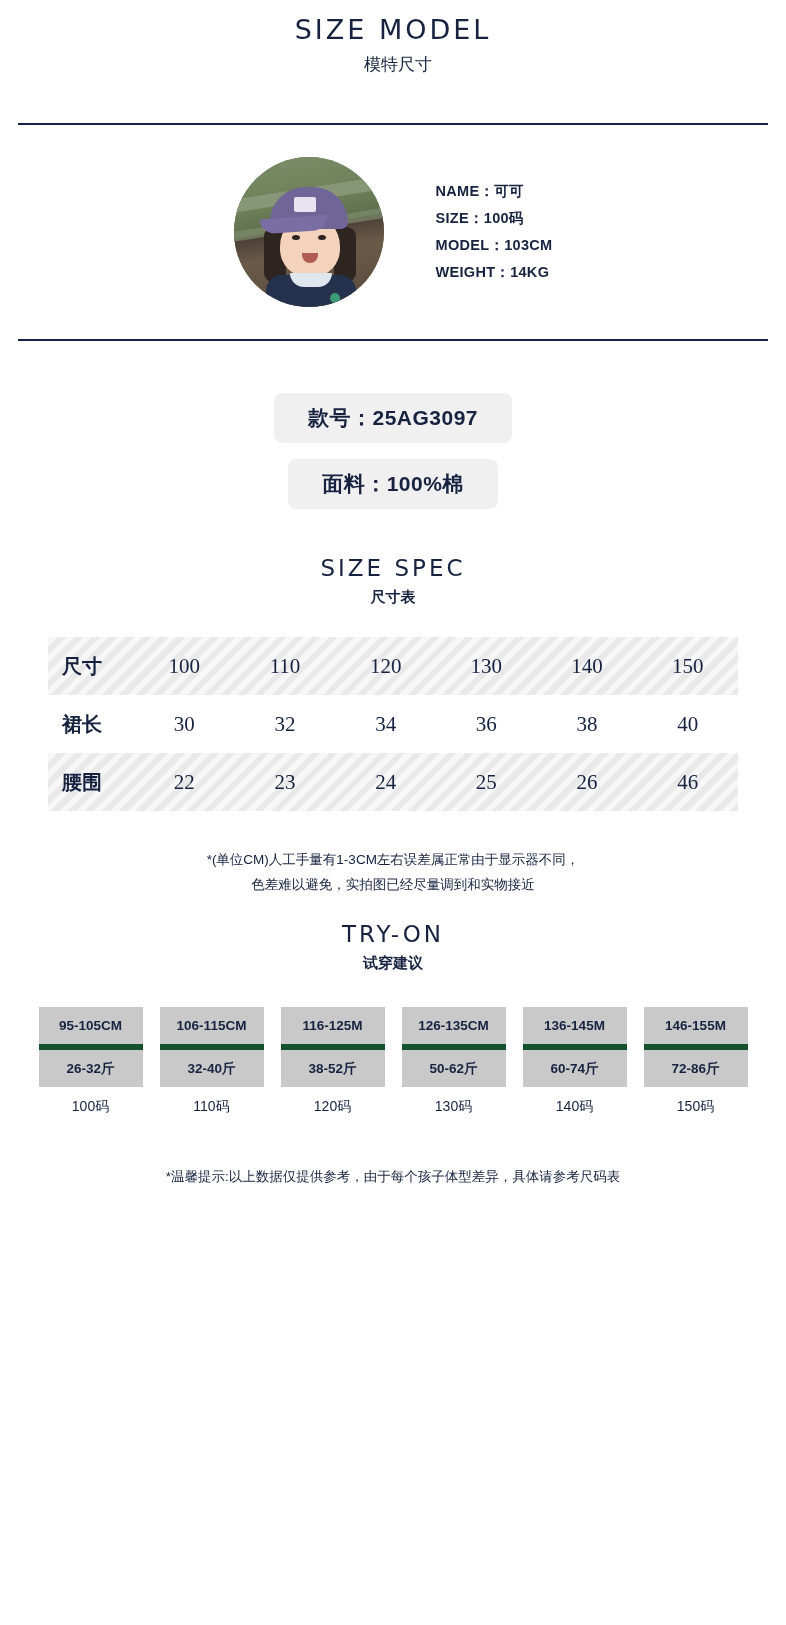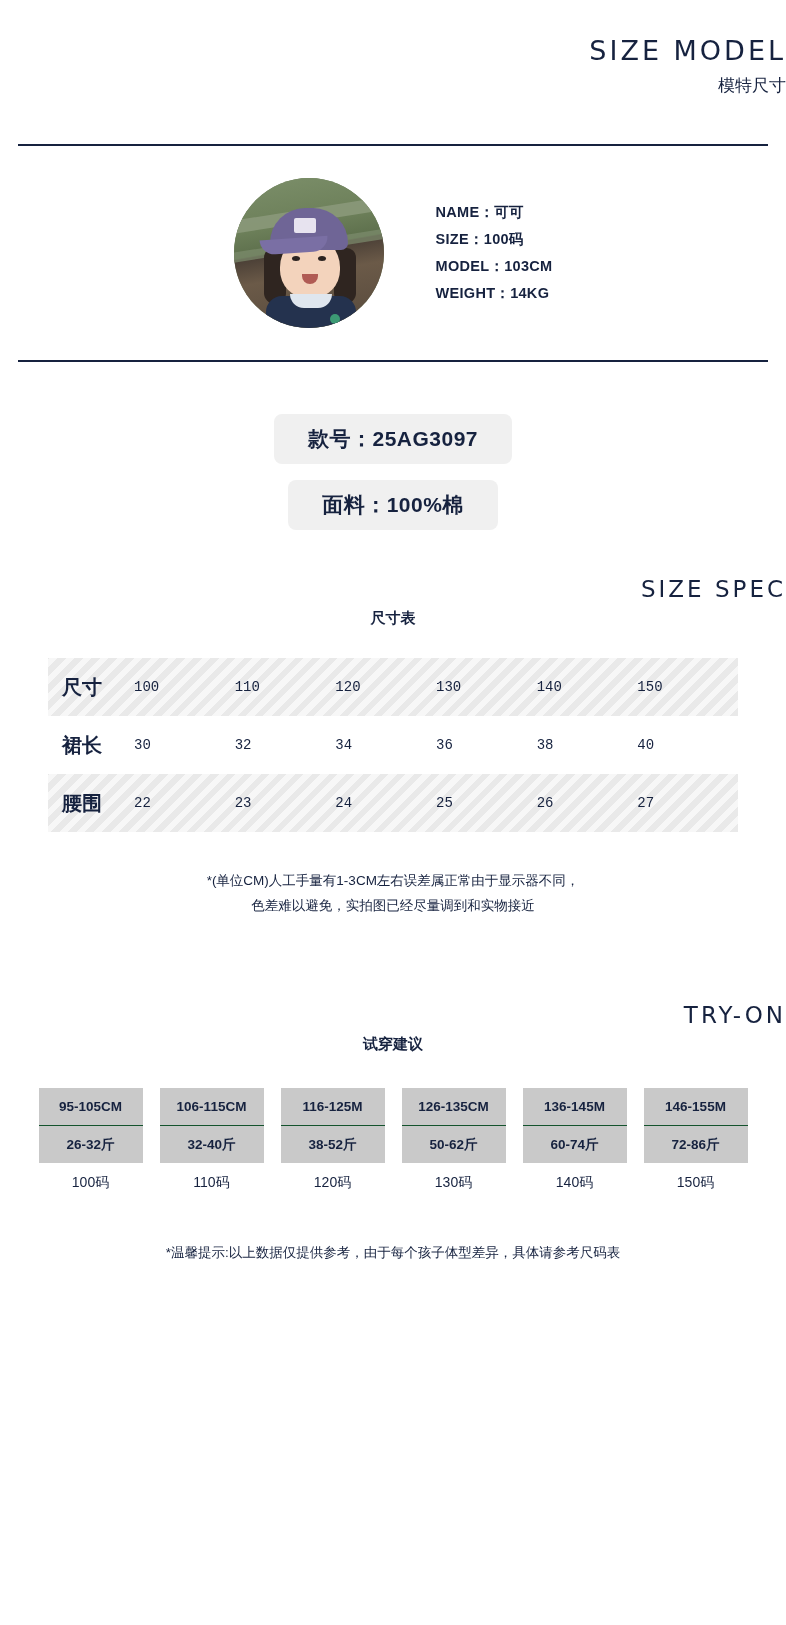--- a/index.html
+++ b/index.html
@@ -11,22 +11,22 @@
     width: 786px;
     height: 1625px;
     font-family: "Liberation Sans", sans-serif;
     color: #1c2a4a;
     position: relative;
     overflow: hidden;
   }
 
   
   .header {
-    text-align: right;
-    padding-top: 35px;
+    text-align: center;
+    padding-top: 14px;
   }
   .header .title-en {
     font-size: 27px;
     letter-spacing: 3px;
     font-weight: 500;
     color: #16223f;
     font-family: "DejaVu Sans", sans-serif;
   }
   .header .title-cn {
     font-size: 17px;
@@ -192,21 +192,20 @@
   
   .sec-title {
     text-align: center;
     margin-top: 46px;
   }
   .sec-title .en {
     font-size: 23px;
     letter-spacing: 3px;
     color: #16223f;
     font-family: "DejaVu Sans", sans-serif;
-    text-align: right;
   }
   .sec-title .cn {
     font-size: 15px;
     font-weight: 700;
     margin-top: 7px;
     color: #16223f;
   }
 
   
   .size-table {
@@ -228,23 +227,24 @@
     width: 86px;
     flex: 0 0 86px;
     font-size: 20px;
     font-weight: 700;
     padding-left: 14px;
     box-sizing: border-box;
     color: #16223f;
   }
   .size-row .cell {
     flex: 1 1 0;
-    font-size: 14px;
-    color: #16223f;
-    font-family: Liberation Mono, monospace;
+    text-align: center;
+    font-size: 21px;
+    color: #16223f;
+    font-family: Liberation Serif, serif;
   }
 
   .note {
     text-align: center;
     font-size: 13.5px;
     line-height: 25px;
     color: #16223f;
     margin-top: 36px;
     padding: 0 70px;
   }
@@ -261,21 +261,21 @@
     text-align: center;
   }
   .tryon-card .c1,
   .tryon-card .c2 {
     background: #c9c9c9;
     font-size: 13.5px;
     font-weight: 700;
     color: #16223f;
     height: 37px;
     line-height: 37px;
-    border-bottom: 1px solid #14532d;
+    border-bottom: 6px solid #14532d;
   }
   .tryon-card .c2 { border-bottom: none; }
   .tryon-card .c3 {
     font-size: 14px;
     font-weight: 400;
     color: #16223f;
     margin-top: 11px;
   }
 
   .footnote {
@@ -354,30 +354,30 @@
     <div class="cell">38</div>
     <div class="cell">40</div>
   </div>
   <div class="size-row striped">
     <div class="rh">腰围</div>
     <div class="cell">22</div>
     <div class="cell">23</div>
     <div class="cell">24</div>
     <div class="cell">25</div>
     <div class="cell">26</div>
-    <div class="cell">27</div>
+    <div class="cell">46</div>
   </div>
 </div>
 
 <div class="note">
   <div>*(单位CM)人工手量有1-3CM左右误差属正常由于显示器不同，</div>
   <div>色差难以避免，实拍图已经尽量调到和实物接近</div>
 </div>
 
-<div class="sec-title" style="margin-top:84px;">
+<div class="sec-title" style="margin-top:24px;">
   <div class="en">TRY-ON</div>
   <div class="cn">试穿建议</div>
 </div>
 
 <div class="tryon-grid">
   <div class="tryon-card">
     <div class="c1">95-105CM</div>
     <div class="c2">26-32斤</div>
     <div class="c3">100码</div>
   </div>

